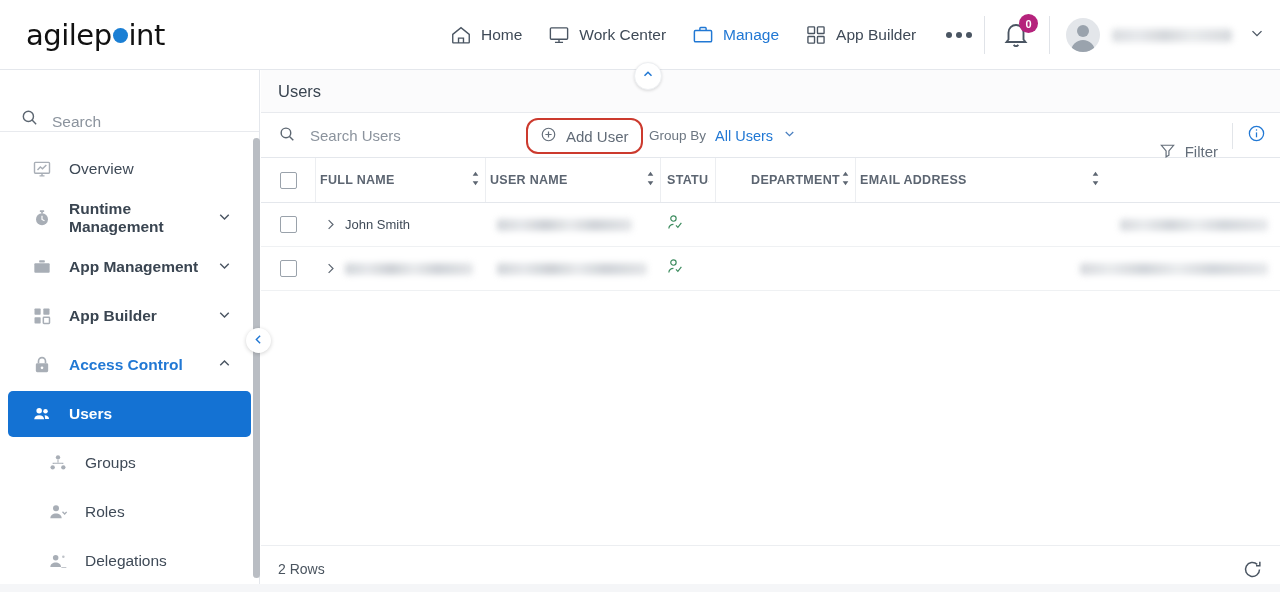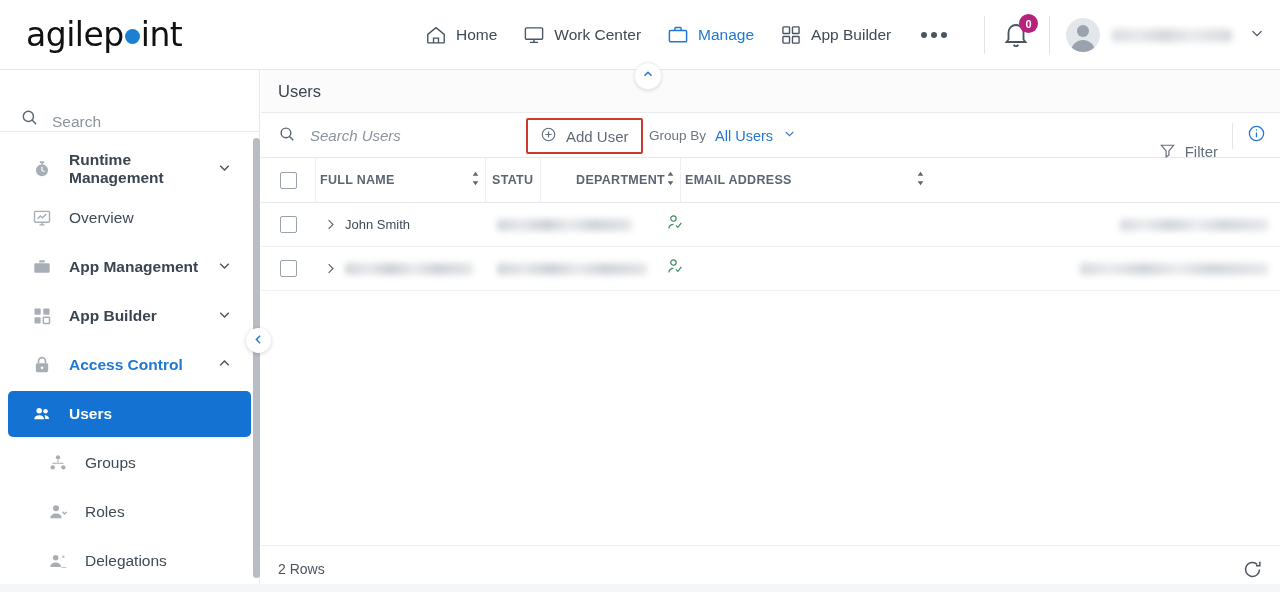--- a/index.html
+++ b/index.html
@@ -11,30 +11,30 @@
   }
 
   
   .topbar {
     position: absolute; left: 0; top: 0; width: 1280px; height: 70px;
     background: #ffffff; border-bottom: 1px solid #e4e7ec;
     display: flex; align-items: center;
   }
   .logo { position: absolute; left: 26px; top: 18px; width: 170px; height: 34px; }
   .logo-text {
-    font-size: 33px; letter-spacing: -0.5px; color: #111111;
+    font-size: 29px; letter-spacing: -0.5px; color: #111111;
     font-family: "DejaVu Sans", sans-serif; font-weight: 400; line-height: 34px;
   }
   .logo-dot {
     display: inline-block; width: 15px; height: 15px; border-radius: 50%;
     background: #1b7fd4; vertical-align: 2px; margin: 0 1px;
   }
 
   .mainnav {
-    position: absolute; left: 425px; top: 0; height: 70px;
+    position: absolute; left: 450px; top: 0; height: 70px;
     display: flex; align-items: center; gap: 26px;
   }
   .navitem {
     display: flex; align-items: center; gap: 9px;
     font-size: 15.5px; color: #3f4a57; cursor: pointer; height: 70px;
   }
   .navitem.active { color: #2178d4; }
   .navitem svg { display: block; }
   .navdots {
     display: flex; align-items: center; gap: 4px; cursor: pointer; height: 70px;
@@ -121,26 +121,26 @@
     height: 43px; display: flex; align-items: center; padding-left: 17px;
     font-size: 16.5px; color: #3a4551; font-weight: 400;
     background: #fbfbfc; border-bottom: 1px solid #e8eaee;
   }
 
   .toolbar {
     height: 45px; display: flex; align-items: center;
     border-bottom: 1px solid #e4e7ec; position: relative; background: #fff;
   }
   .tb-search { display: flex; align-items: center; gap: 14px; padding-left: 17px; cursor: text; }
-  .tb-search span { font-size: 15px; color: #8b939d; font-style: italic; }
+  .tb-search span { font-size: 15px; color: #8b939d; }
   .tb-sep { width: 1px; height: 26px; background: #e2e5e9; }
   .add-user {
     position: absolute; left: 265px; top: 5px;
     display: flex; align-items: center; gap: 9px;
-    padding: 6px 12px; border: 2px solid #cc3a2e; border-radius: 2px;
+    padding: 6px 12px; border: 2px solid #cc3a2e; border-radius: 12px;
     cursor: pointer; background: #fff;
   }
   .add-user span { font-size: 15px; color: #616b77; }
   .groupby {
     position: absolute; left: 388px; top: 0; height: 45px;
     display: flex; align-items: center; gap: 9px;
   }
   .gb-label { font-size: 13.5px; color: #6c7681; }
   .gb-value { font-size: 14.5px; color: #2178d4; cursor: pointer; }
   .tb-right {
@@ -296,46 +296,46 @@
       <svg width="19" height="19" viewBox="0 0 24 24" fill="none" stroke="#5c6671" stroke-width="1.8">
         <circle cx="10.6" cy="10.6" r="6.4"></circle>
           <path d="M15.3 15.3L20.4 20.4"></path>
       </svg>
     </span>
     <span>Search</span>
   </div>
 
   <div class="sb-list">
 
+    <div class="sb-item">
+      <span class="sb-ico">
+        <svg width="20" height="20" viewBox="0 0 24 24" fill="none" stroke="#a8aeb6" stroke-width="1.7">
+          <rect x="3" y="4" width="18" height="13" rx="1"></rect>
+          <path d="M6.6 13.2l3.4-3.6 2.6 2.2 4.6-4.6" stroke="#a8aeb6"></path>
+          <path d="M12 17v3.2M9 20.2h6"></path>
+        </svg>
+      </span>
+      <span class="sb-label">Overview</span>
+    </div>
+
     <div class="sb-item expandable">
       <span class="sb-ico">
         <svg width="20" height="20" viewBox="0 0 24 24" fill="#a8aeb6">
           <circle cx="12" cy="13.4" r="7.2"></circle>
           <rect x="9.4" y="2.6" width="5.2" height="2.2" rx=".6"></rect>
           <rect x="11" y="4.4" width="2" height="2.2"></rect>
           <path d="M12 9.2v4.6l3 1.6" stroke="#fff" stroke-width="1.4" fill="none"></path>
         </svg>
       </span>
       <span class="sb-label">Runtime Management</span>
       <span>
         <svg width="17" height="17" viewBox="0 0 24 24" fill="none" stroke="#4a5562" stroke-width="2">
             <path d="M6 9.5l6 6 6-6"></path>
           </svg>
       </span>
-    </div>
-
-    <div class="sb-item">
-      <span class="sb-ico">
-        <svg width="20" height="20" viewBox="0 0 24 24" fill="none" stroke="#a8aeb6" stroke-width="1.7">
-          <rect x="3" y="4" width="18" height="13" rx="1"></rect>
-          <path d="M6.6 13.2l3.4-3.6 2.6 2.2 4.6-4.6" stroke="#a8aeb6"></path>
-          <path d="M12 17v3.2M9 20.2h6"></path>
-        </svg>
-      </span>
-      <span class="sb-label">Overview</span>
     </div>
 
     <div class="sb-item expandable">
       <span class="sb-ico">
         <svg width="20" height="20" viewBox="0 0 24 24" fill="#a8aeb6">
           <rect x="2.8" y="7.4" width="18.4" height="11.6" rx="1.2"></rect>
           <rect x="8.6" y="4" width="6.8" height="2.6" rx=".8"></rect>
         </svg>
       </span>
       <span class="sb-label">App Management</span>
@@ -502,20 +502,29 @@
     <div class="th" style="width:170px;">
       <span class="th-txt">FULL NAME</span>
       <span>
         <svg width="11" height="15" viewBox="0 0 12 18" fill="#5c6571">
             <path d="M6 1l3.4 4.6H2.6z"></path>
             <path d="M6 17l-3.4-4.6h6.8z"></path>
           </svg>
       </span>
     </div>
 
+    <div class="th" style="width:175px;">
+      <span class="th-txt">USER NAME</span>
+      <span>
+        <svg width="11" height="15" viewBox="0 0 12 18" fill="#5c6571">
+            <path d="M6 1l3.4 4.6H2.6z"></path>
+            <path d="M6 17l-3.4-4.6h6.8z"></path>
+          </svg>
+      </span>
+    </div>
 
     <div class="th" style="width:55px;padding:0 6px;">
       <span class="th-txt">STATUS</span>
     </div>
 
     <div class="th" style="width:140px;justify-content:flex-end;">
       <span class="th-txt">DEPARTMENT</span>
       <span>
         <svg width="11" height="15" viewBox="0 0 12 18" fill="#5c6571">
             <path d="M6 1l3.4 4.6H2.6z"></path>

